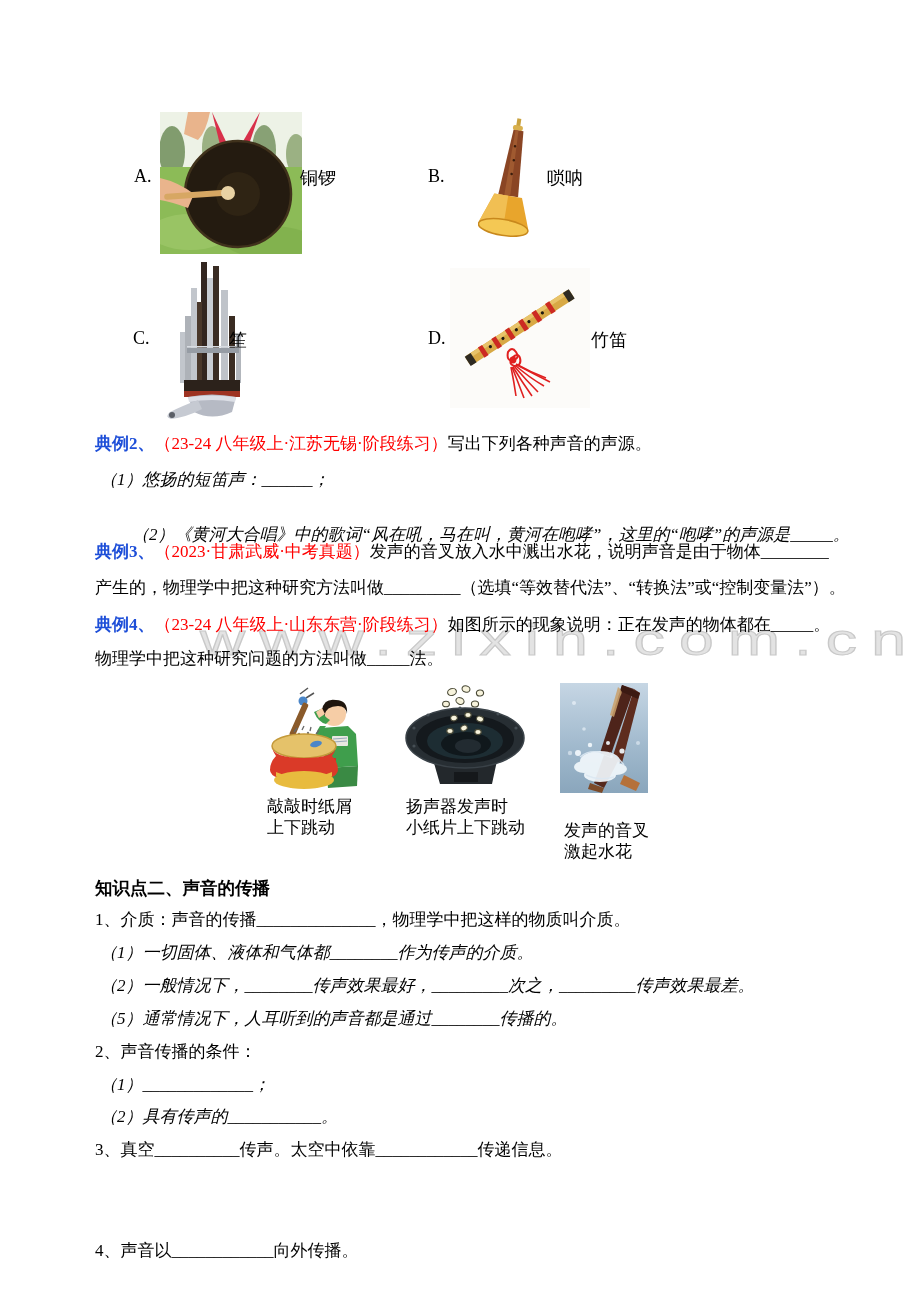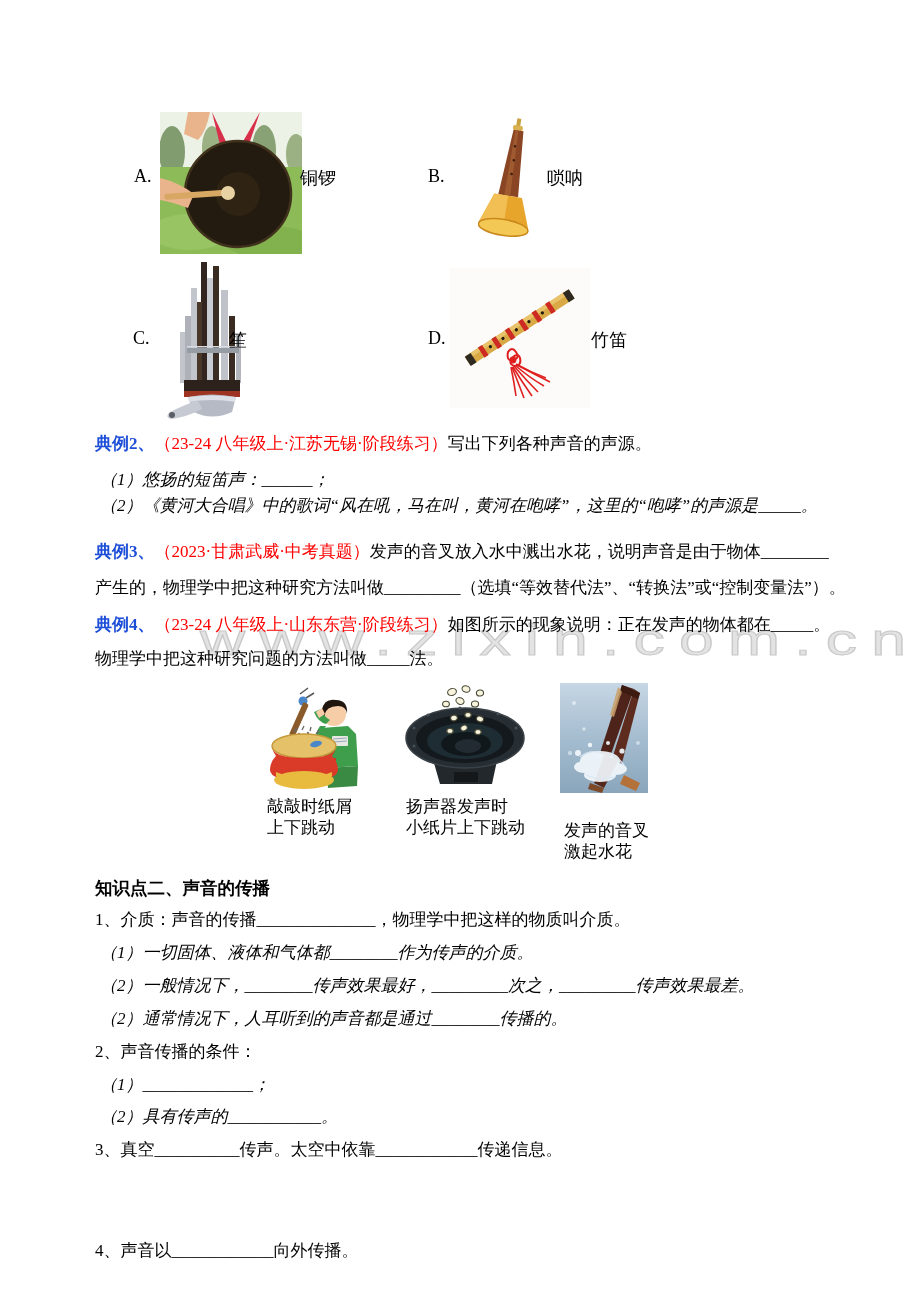--- a/index.html
+++ b/index.html
@@ -135,21 +135,21 @@
       </g>
       <circle cx="63" cy="92" r="3.4" fill="#e02020"></circle>
     </svg>
   </div>
   <div class="opt-label" style="left:591px;top:328px;">竹笛</div>
 
   <div class="line" style="top:433px;">
     <span class="tag">典例2、</span><span class="src">（23-24 八年级上·江苏无锡·阶段练习）</span><span>写出下列各种声音的声源。</span>
   </div>
   <div class="line indent" style="top:469px;">（1）悠扬的短笛声：______；</div>
-  <div class="line indent" style="top:495px;">（2）《黄河大合唱》中的歌词“风在吼，马在叫，黄河在咆哮”，这里的“咆哮”的声源是_____。</div>
+  <div class="line indent" style="top:524px;margin-left:32px;">（2）《黄河大合唱》中的歌词“风在吼，马在叫，黄河在咆哮”，这里的“咆哮”的声源是_____。</div>
 
   <div class="line" style="top:541px;">
     <span class="tag">典例3、</span><span class="src">（2023·甘肃武威·中考真题）</span><span>发声的音叉放入水中溅出水花，说明声音是由于物体________</span>
   </div>
   <div class="line" style="top:577px;">产生的，物理学中把这种研究方法叫做_________（选填“等效替代法”、“转换法”或“控制变量法”）。</div>
 
   <div class="line" style="top:614px;">
     <span class="tag">典例4、</span><span class="src">（23-24 八年级上·山东东营·阶段练习）</span><span>如图所示的现象说明：正在发声的物体都在_____。</span>
   </div>
   <div class="line" style="top:648px;">物理学中把这种研究问题的方法叫做_____法。</div>
@@ -267,20 +267,20 @@
   </div>
   <div class="caption" style="left:564px;top:820px;">
     <div>发声的音叉</div>
     <div>激起水花</div>
   </div>
 
   <div class="heading" style="top:876px;">知识点二、声音的传播</div>
   <div class="line" style="top:909px;">1、介质：声音的传播______________，物理学中把这样的物质叫介质。</div>
   <div class="line indent" style="top:942px;">（1）一切固体、液体和气体都________作为传声的介质。</div>
   <div class="line indent" style="top:975px;">（2）一般情况下，________传声效果最好，_________次之，_________传声效果最差。</div>
-  <div class="line indent" style="top:1008px;">（2）通常情况下，人耳听到的声音都是通过________传播的。</div>
+  <div class="line indent" style="top:1008px;">（5）通常情况下，人耳听到的声音都是通过________传播的。</div>
   <div class="line" style="top:1041px;">2、声音传播的条件：</div>
   <div class="line indent" style="top:1074px;">（1）_____________；</div>
   <div class="line indent" style="top:1106px;">（2）具有传声的___________。</div>
   <div class="line" style="top:1139px;">3、真空__________传声。太空中依靠____________传递信息。</div>
   <div class="line" style="top:1240px;">4、声音以____________向外传播。</div>
 
 </div>
 
 </body></html>

